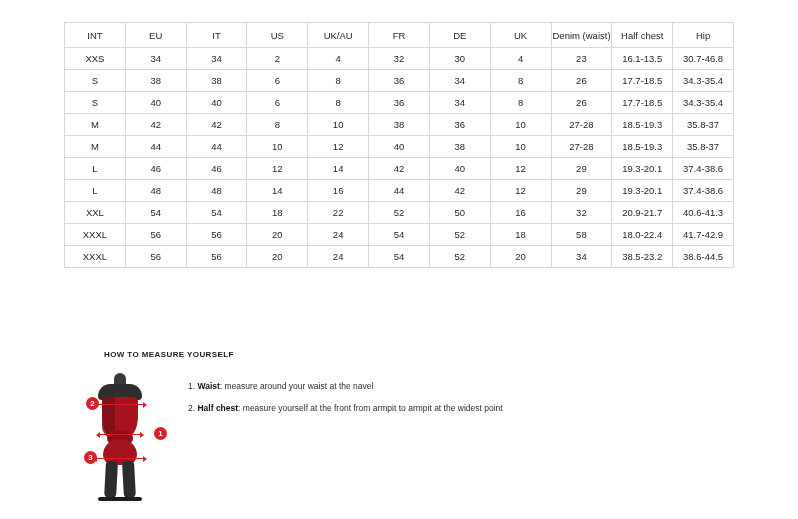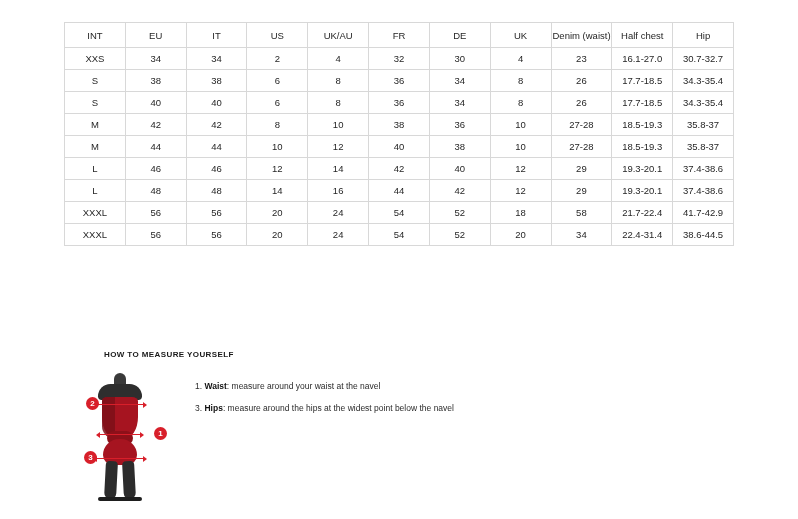--- a/index.html
+++ b/index.html
@@ -69,21 +69,21 @@
     align-items: flex-start;
   }
 
   .figure-col {
     position: relative;
     width: 110px;
     height: 135px;
     flex: 0 0 110px;
   }
   .notes-col {
-    margin-left: 21px;
+    margin-left: 14px;
     padding-top: 12px;
   }
   .note {
     font-size: 8.5px;
     color: #2b2b2b;
     line-height: 1.35;
     margin-bottom: 11px;
   }
   .note b {
     font-weight: bold;
@@ -263,22 +263,22 @@
           <tr>
             <td>XXS</td>
             <td>34</td>
             <td>34</td>
             <td>2</td>
             <td>4</td>
             <td>32</td>
             <td>30</td>
             <td>4</td>
             <td>23</td>
-            <td>16.1-27.0</td>
-            <td>30.7-32.7</td>
+            <td>16.1-13.5</td>
+            <td>30.7-46.8</td>
           </tr>
           <tr>
             <td>S</td>
             <td>38</td>
             <td>38</td>
             <td>6</td>
             <td>8</td>
             <td>36</td>
             <td>34</td>
             <td>8</td>
@@ -345,43 +345,56 @@
             <td>14</td>
             <td>16</td>
             <td>44</td>
             <td>42</td>
             <td>12</td>
             <td>29</td>
             <td>19.3-20.1</td>
             <td>37.4-38.6</td>
           </tr>
           <tr>
+            <td>XXL</td>
+            <td>54</td>
+            <td>54</td>
+            <td>18</td>
+            <td>22</td>
+            <td>52</td>
+            <td>50</td>
+            <td>16</td>
+            <td>32</td>
+            <td>20.9-21.7</td>
+            <td>40.6-41.3</td>
+          </tr>
+          <tr>
             <td>XXXL</td>
             <td>56</td>
             <td>56</td>
             <td>20</td>
             <td>24</td>
             <td>54</td>
             <td>52</td>
             <td>18</td>
             <td>58</td>
-            <td>21.7-22.4</td>
+            <td>18.0-22.4</td>
             <td>41.7-42.9</td>
           </tr>
           <tr>
             <td>XXXL</td>
             <td>56</td>
             <td>56</td>
             <td>20</td>
             <td>24</td>
             <td>54</td>
             <td>52</td>
             <td>20</td>
             <td>34</td>
-            <td>22.4-31.4</td>
+            <td>38.5-23.2</td>
             <td>38.6-44.5</td>
           </tr>
         </tbody>
     </table>
   </div>
 
   <div class="howto">
     <div class="howto-title">HOW TO MEASURE YOURSELF</div>
     <div class="howto-body">
 
@@ -400,19 +413,19 @@
         <div class="arrow-line arrow-chest"></div>
         <div class="arrow-line arrow-waist"></div>
         <div class="arrow-line arrow-hips"></div>
         <div class="badge badge-1">1</div>
         <div class="badge badge-2">2</div>
         <div class="badge badge-3">3</div>
       </div>
 
       <div class="notes-col" id="notes">
           <div class="note"><span>1.</span> <b>Waist</b><span>: measure around your waist at the navel</span></div>
-          <div class="note"><span>3.</span> <b>Hips</b><span>: measure around the hips at the widest point below the navel</span></div>
+          <div class="note"><span>2.</span> <b>Half chest</b><span>: measure yourself at the front from armpit to armpit at the widest point</span></div>
         </div>
 
     </div>
   </div>
 
 </div>
 
 </body></html>

